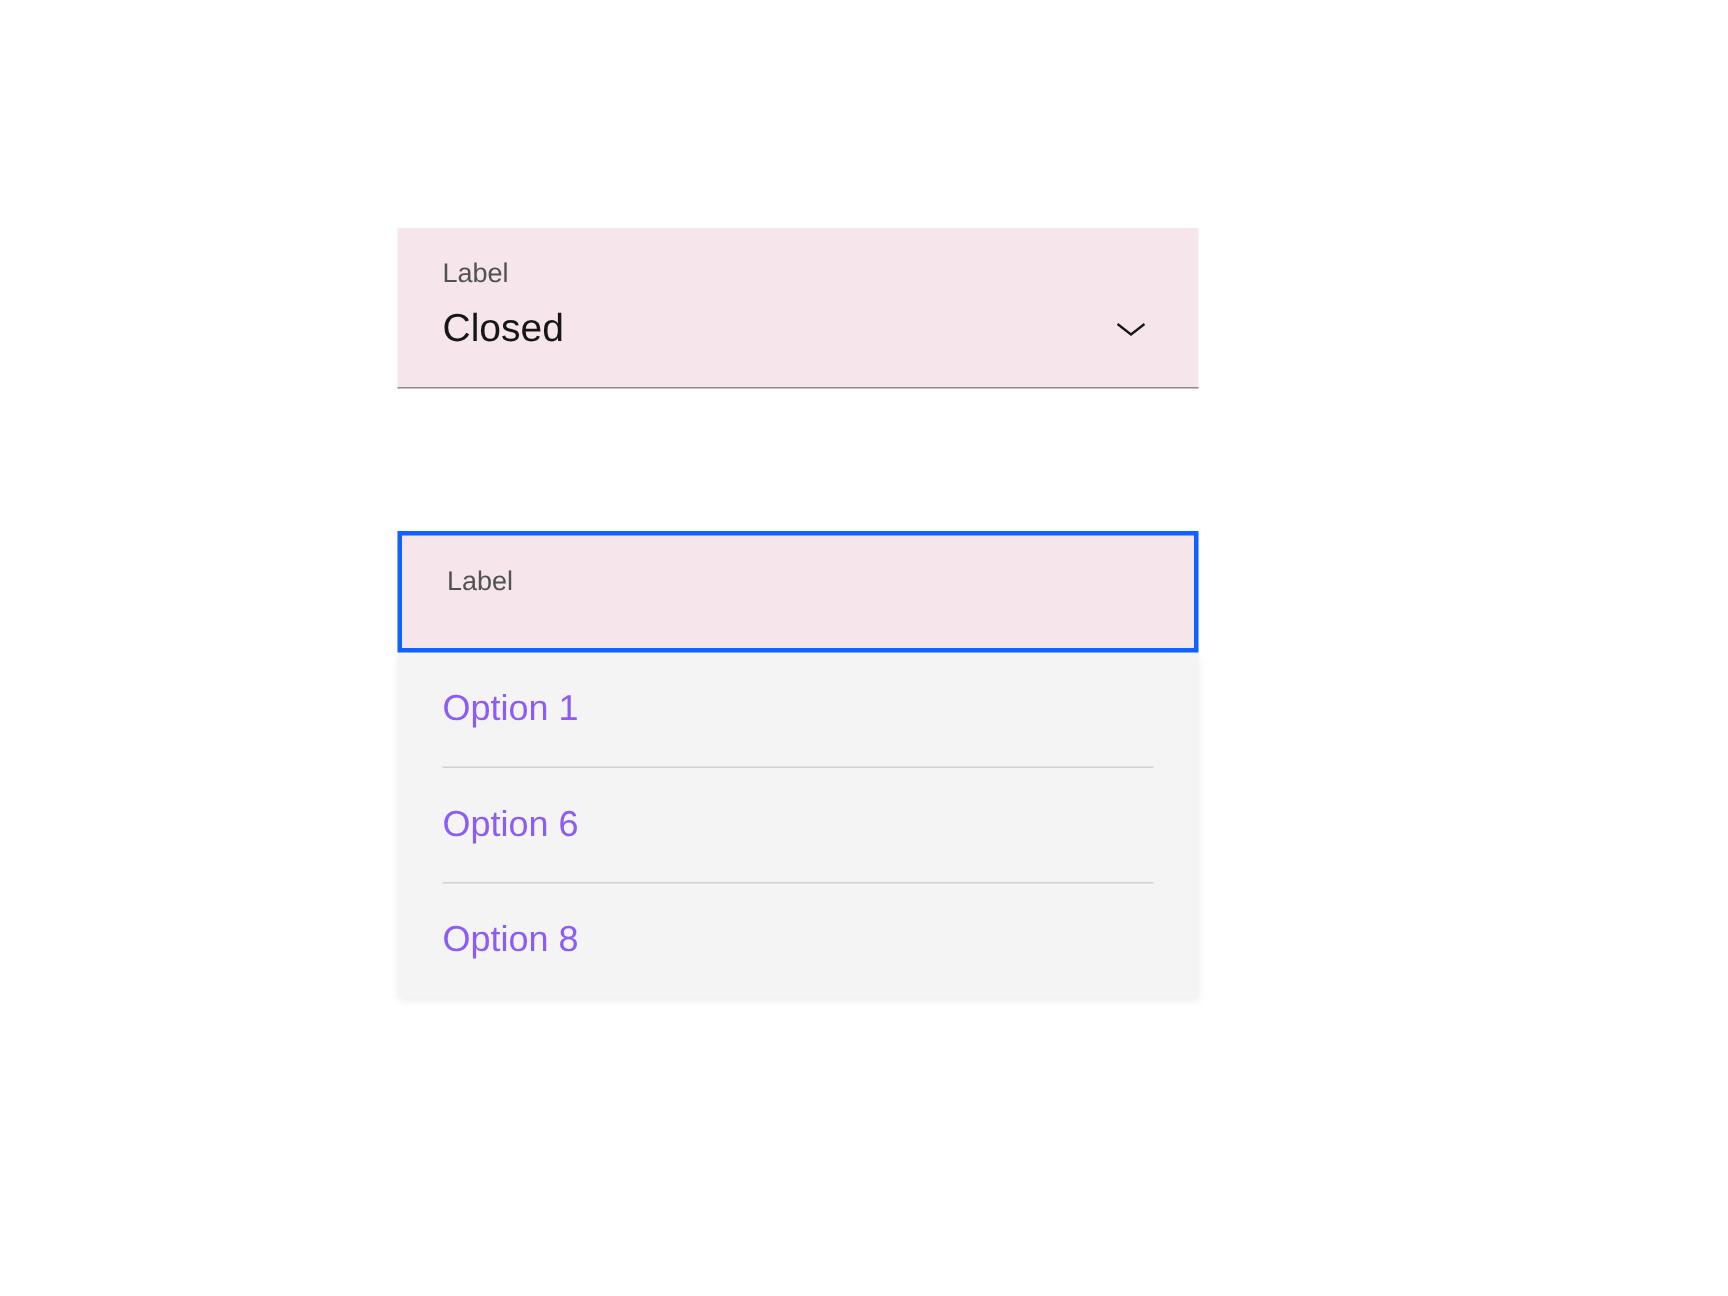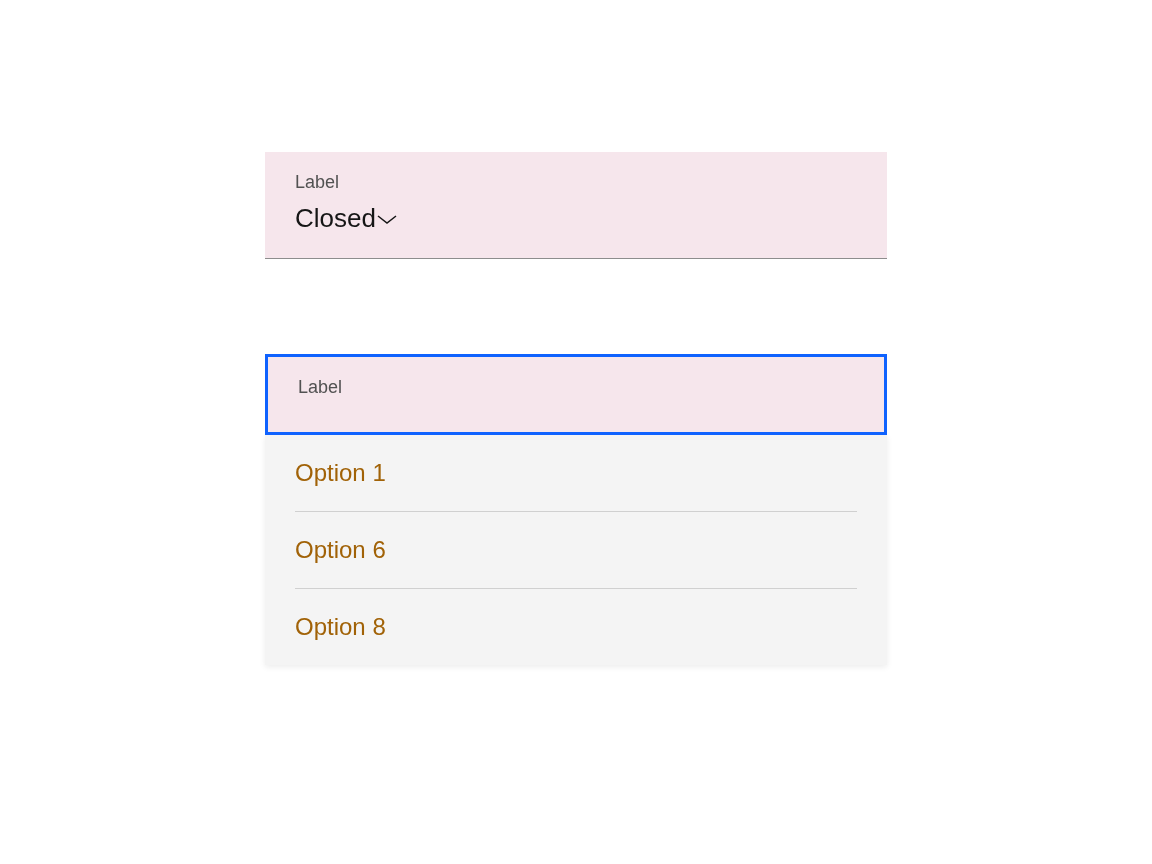--- a/index.html
+++ b/index.html
@@ -10,21 +10,21 @@
     body {
       width: 1152px;
       height: 864px;
       background: #ffffff;
       font-family: -apple-system, BlinkMacSystemFont, "Segoe UI", Helvetica, Arial, sans-serif;
       position: relative;
     }
     .dropdown-container {
       position: absolute;
       left: 265px;
-      width: 622px;
+      width: 534px;
     }
     .dropdown-closed {
       top: 152px;
     }
     .dropdown-open {
       top: 354px;
     }
     .combobox {
       background: #f6e6ec;
       padding: 20px 30px 24px 30px;
@@ -38,20 +38,21 @@
     .combobox-focused {
       border: 3px solid #0f62fe;
     }
     .combobox-label {
       font-size: 18px;
       color: #525252;
       margin-bottom: 10px;
     }
     .combobox-value-row {
       display: flex;
+      justify-content: space-between;
       align-items: center;
     }
     .combobox-value {
       font-size: 26px;
       color: #161616;
     }
     .chevron-icon {
       width: 22px;
       height: 14px;
       display: flex;
@@ -66,21 +67,21 @@
       stroke-width: 1.5;
       fill: none;
     }
     .listbox {
       background: #f4f4f4;
       box-shadow: 0 2px 6px rgba(0,0,0,0.08);
       padding: 0 30px;
     }
     .listbox-option {
       font-size: 24px;
-      color: #a16207;
+      color: #8b5cf6;
       padding: 24px 0;
       border-bottom: 1px solid #d0d0d0;
     }
     .listbox-option:last-child {
       border-bottom: none;
     }
   </style>
 </head>
 <body>
 

